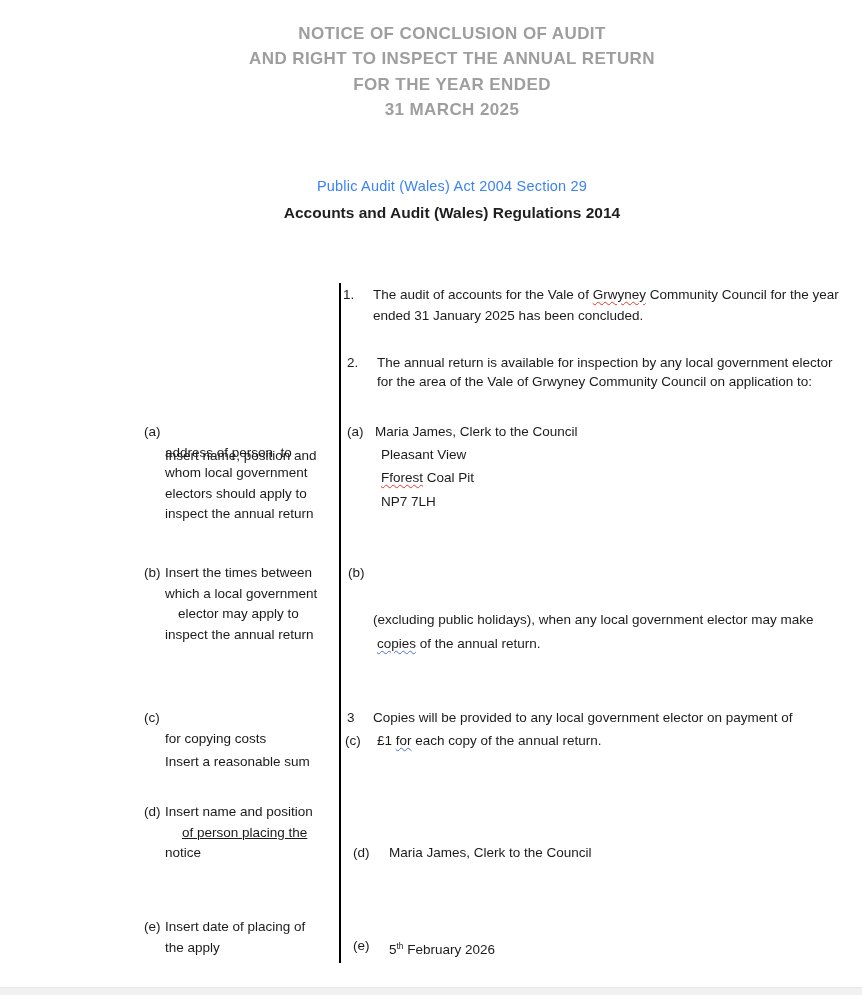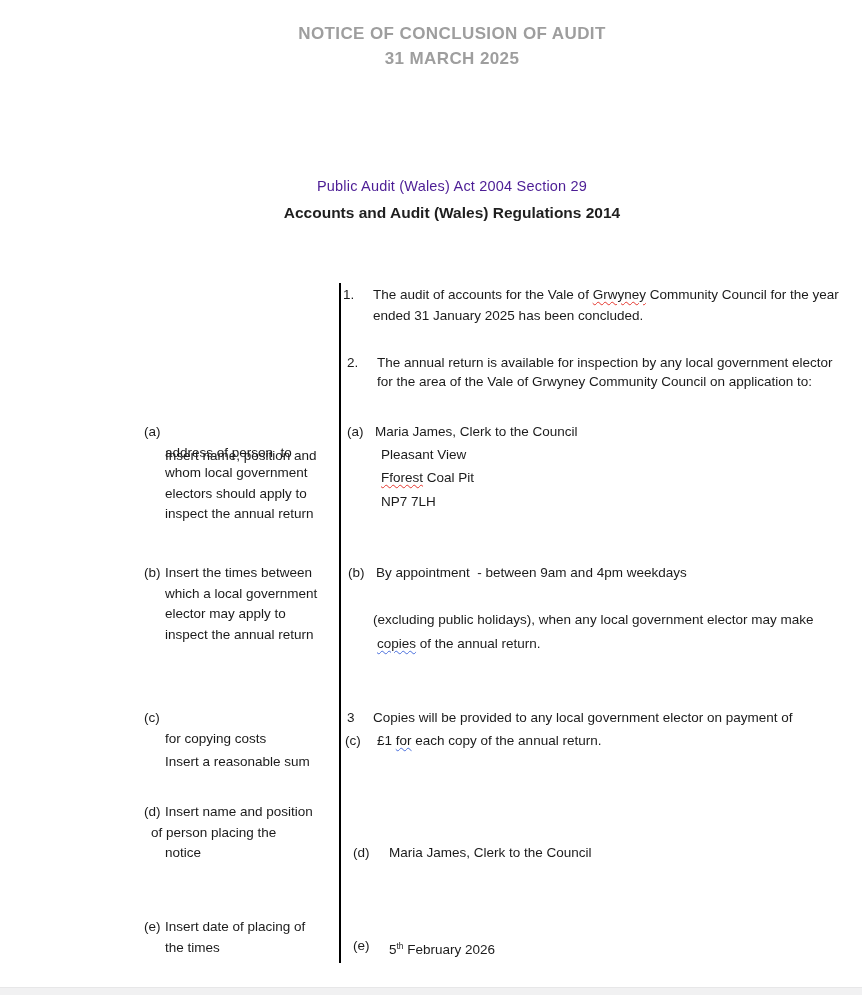--- a/index.html
+++ b/index.html
@@ -15,21 +15,21 @@
   .center-block{
     position:absolute;left:42px;width:820px;text-align:center;
   }
   .doc-title{
     top:21px;
     font-weight:bold;font-size:17px;letter-spacing:.4px;
     line-height:25.4px;color:#9e9e9e;
   }
   .act-line{
     top:178px;
-    font-size:14.5px;letter-spacing:.2px;color:#4c1d95;
+    font-size:14.5px;letter-spacing:.2px;color:#3b82f6;
   }
   .reg-line{
     top:204px;
     font-size:15.5px;font-weight:bold;color:#1f1f1f;
   }
   .divider{
     position:absolute;left:339px;top:283px;width:2px;height:680px;background:#000;
   }
   .sq-red{
     text-decoration:underline;text-decoration-style:wavy;
@@ -47,20 +47,22 @@
     background:#f1f1f2;border-top:1px solid #e7e7e8;box-sizing:border-box;
   }
 </style>
 </head>
 <body>
 
 <div class="page">
 
   <div class="center-block doc-title">
     <div>NOTICE OF CONCLUSION OF AUDIT</div>
+    <div>AND RIGHT TO INSPECT THE ANNUAL RETURN</div>
+    <div>FOR THE YEAR ENDED</div>
     <div>31 MARCH 2025</div>
   </div>
 
   <div class="center-block act-line">Public Audit (Wales) Act 2004 Section 29</div>
   <div class="center-block reg-line">Accounts and Audit (Wales) Regulations 2014</div>
 
   <div class="divider"></div>
 
   <div class="abs" style="left:343px;top:287px;">1.</div>
   <div class="abs" style="left:373px;top:287px;"><span>The audit of accounts for the Vale of </span><span class="sq-red">Grwyney</span><span> Community Council for the year</span></div>
@@ -79,47 +81,46 @@
 
   <div class="abs" style="left:347px;top:424px;">(a)</div>
   <div class="abs" style="left:375px;top:424px;">Maria James, Clerk to the Council</div>
   <div class="abs" style="left:381px;top:447px;">Pleasant View</div>
   <div class="abs" style="left:381px;top:470px;"><span class="sq-red">Fforest</span><span> Coal Pit</span></div>
   <div class="abs" style="left:381px;top:494px;">NP7 7LH</div>
 
   <div class="abs" style="left:144px;top:565px;">(b)</div>
   <div class="abs" style="left:165px;top:565px;">Insert the times between</div>
   <div class="abs" style="left:165px;top:586px;">which a local government</div>
-  <div class="abs" style="left:165px;top:606px;">elector may apply to</div>
+  <div class="abs" style="left:178px;top:606px;">elector may apply to</div>
   <div class="abs" style="left:165px;top:627px;">inspect the annual return</div>
 
   <div class="abs" style="left:348px;top:565px;">(b)</div>
-  <div class="abs" style="left:376px;top:565px;">By appointment  - between 9am and 4pm weekdays</div>
   <div class="abs" style="left:373px;top:612px;">(excluding public holidays), when any local government elector may make</div>
   <div class="abs" style="left:377px;top:636px;"><span class="sq-blue">copies</span><span> of the annual return.</span></div>
 
   <div class="abs" style="left:144px;top:710px;">(c)</div>
   <div class="abs" style="left:165px;top:710px;margin-top:44px;">Insert a reasonable sum</div>
   <div class="abs" style="left:165px;top:731px;">for copying costs</div>
 
   <div class="abs" style="left:347px;top:710px;">3</div>
   <div class="abs" style="left:373px;top:710px;">Copies will be provided to any local government elector on payment of</div>
   <div class="abs" style="left:345px;top:733px;">(c)</div>
   <div class="abs" style="left:377px;top:733px;"><span>£1 </span><span class="sq-blue">for</span><span> each copy of the annual return.</span></div>
 
   <div class="abs" style="left:144px;top:804px;">(d)</div>
   <div class="abs" style="left:165px;top:804px;">Insert name and position</div>
-  <div class="abs" style="left:151px;top:825px;">of person placing the</div>
+  <div class="abs" style="left:182px;top:825px;text-decoration:underline;">of person placing the</div>
   <div class="abs" style="left:165px;top:845px;">notice</div>
 
   <div class="abs" style="left:353px;top:845px;">(d)</div>
   <div class="abs" style="left:389px;top:845px;">Maria James, Clerk to the Council</div>
 
   <div class="abs" style="left:144px;top:919px;">(e)</div>
   <div class="abs" style="left:165px;top:919px;text-align:right;">Insert date of placing of</div>
-  <div class="abs" style="left:165px;top:940px;">the times</div>
+  <div class="abs" style="left:165px;top:940px;">the apply</div>
 
   <div class="abs" style="left:353px;top:938px;">(e)</div>
   <div class="abs" style="left:389px;top:942px;"><span>5</span><sup>th</sup><span> February 2026</span></div>
 
   <div class="bottom-edge"></div>
 
 </div>
 
 </body></html>

